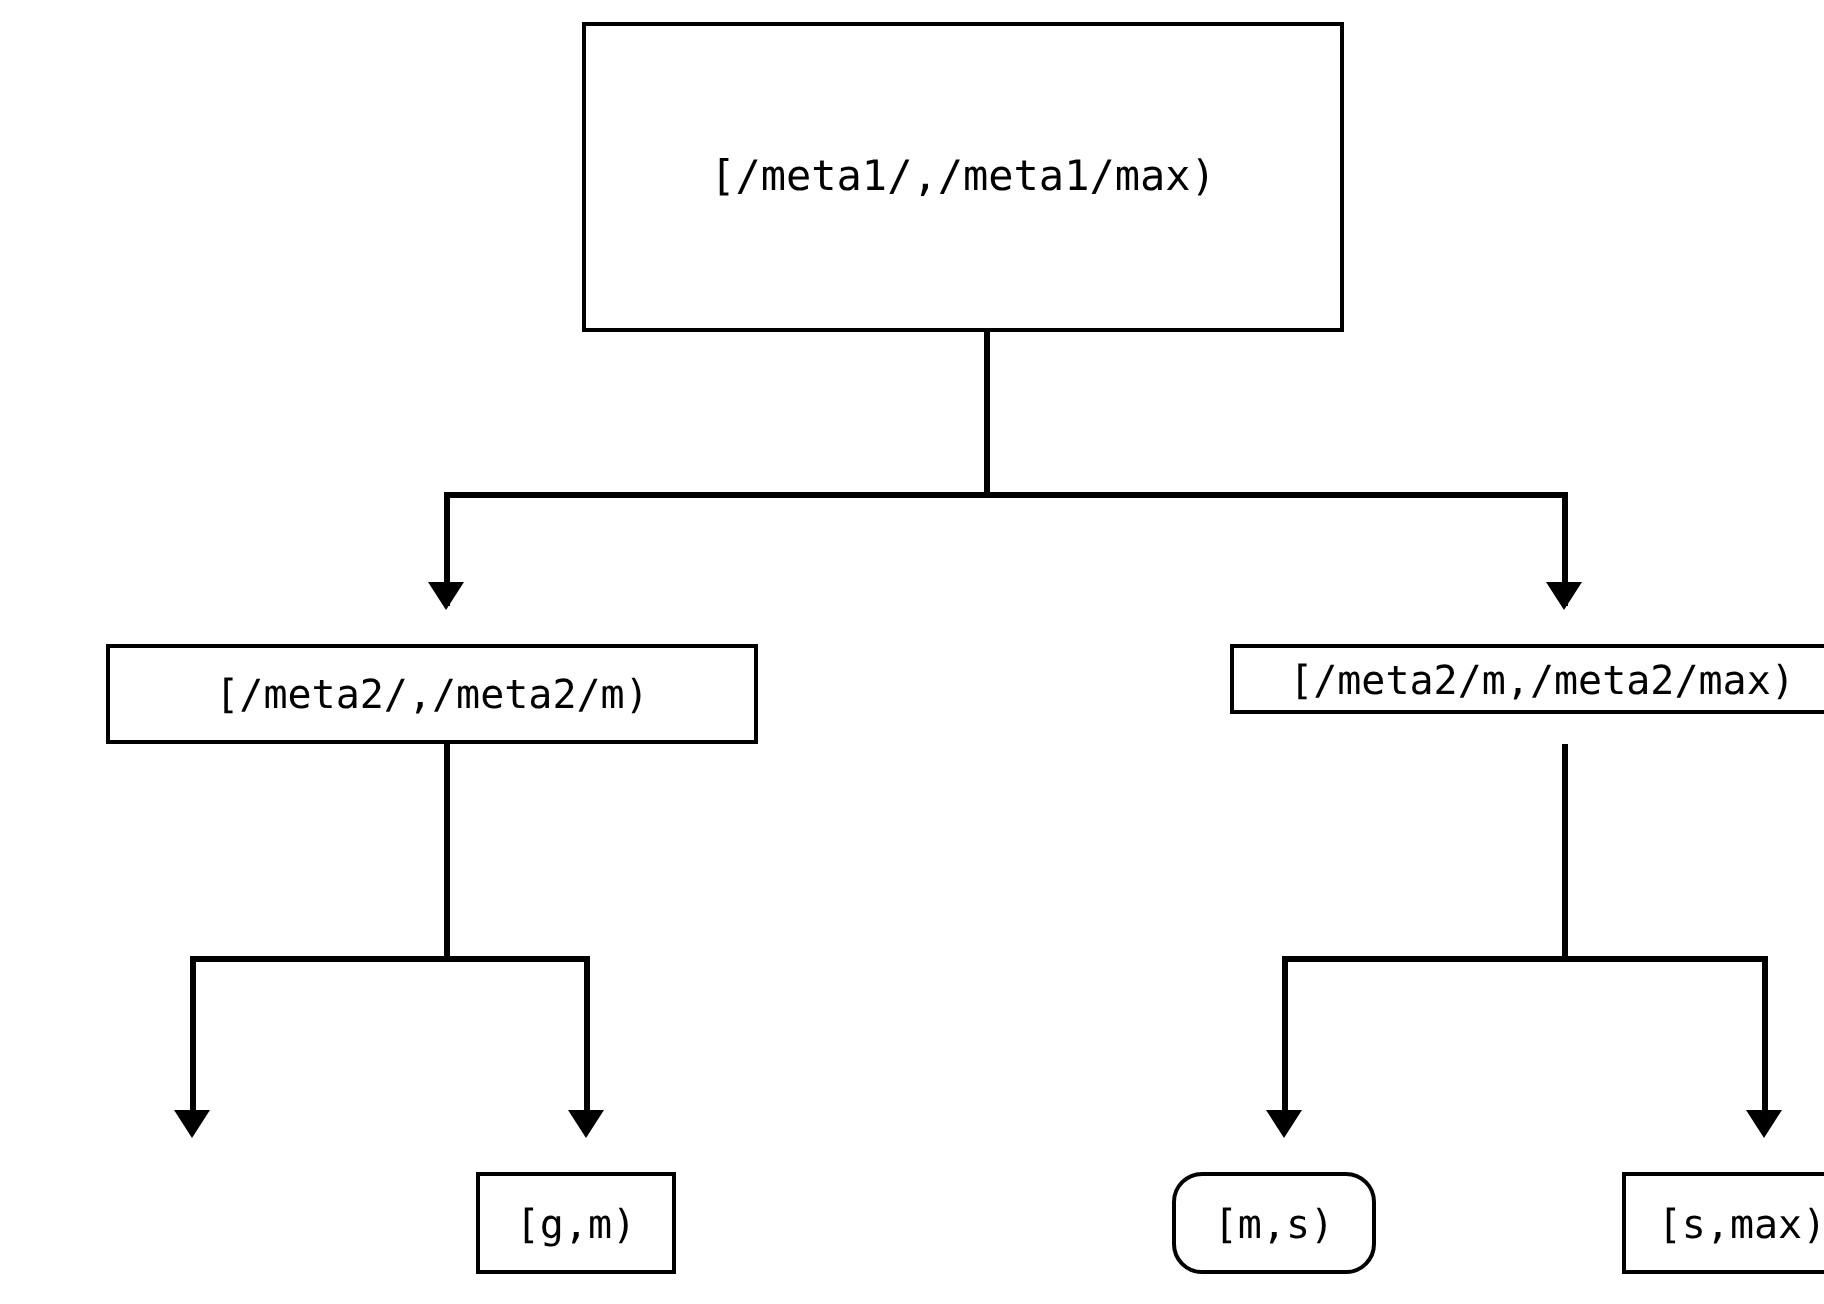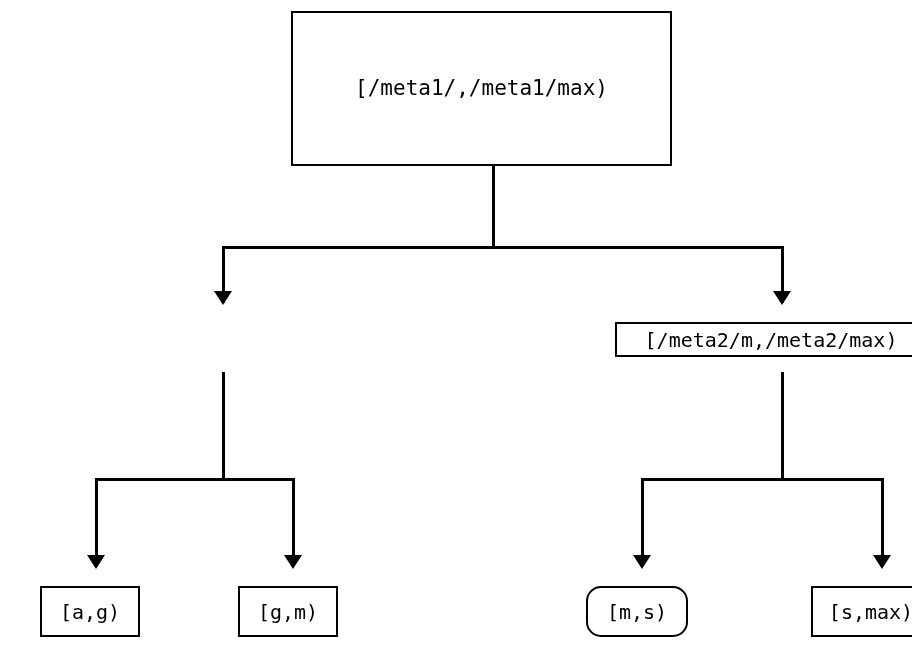--- a/index.html
+++ b/index.html
@@ -113,41 +113,41 @@
     <span class="node-label">[/meta1/,/meta1/max)</span>
   </div>
 
   <div class="vline" style="left:459px; top:166px; height:82px;"></div>
   <div class="hline" style="left:189px; top:246px; width:562px;"></div>
   <div class="vline" style="left:189px; top:246px; height:57px;"></div>
   <div class="arrowhead" style="left:181px; top:291px;"></div>
   <div class="vline" style="left:748px; top:246px; height:57px;"></div>
   <div class="arrowhead" style="left:740px; top:291px;"></div>
 
+  <div class="node" id="node-meta2-lo">
+    <span class="node-label">[/meta2/,/meta2/m)</span>
+  </div>
   <div class="node" id="node-meta2-hi">
     <span class="node-label">[/meta2/m,/meta2/max)</span>
   </div>
 
   <div class="vline" style="left:189px; top:372px; height:109px;"></div>
   <div class="hline" style="left:62px; top:478px; width:200px;"></div>
   <div class="vline" style="left:62px; top:478px; height:87px;"></div>
   <div class="arrowhead" style="left:54px; top:555px;"></div>
   <div class="vline" style="left:259px; top:478px; height:87px;"></div>
   <div class="arrowhead" style="left:251px; top:555px;"></div>
 
   <div class="vline" style="left:748px; top:372px; height:109px;"></div>
   <div class="hline" style="left:608px; top:478px; width:243px;"></div>
   <div class="vline" style="left:608px; top:478px; height:87px;"></div>
   <div class="arrowhead" style="left:600px; top:555px;"></div>
   <div class="vline" style="left:848px; top:478px; height:87px;"></div>
   <div class="arrowhead" style="left:840px; top:555px;"></div>
 
-  <div class="node" id="node-leaf-ag">
-    <span class="node-label">[a,g)</span>
-  </div>
   <div class="node" id="node-leaf-gm">
     <span class="node-label">[g,m)</span>
   </div>
   <div class="node" id="node-leaf-ms">
     <span class="node-label">[m,s)</span>
   </div>
   <div class="node" id="node-leaf-smax">
     <span class="node-label">[s,max)</span>
   </div>
 

